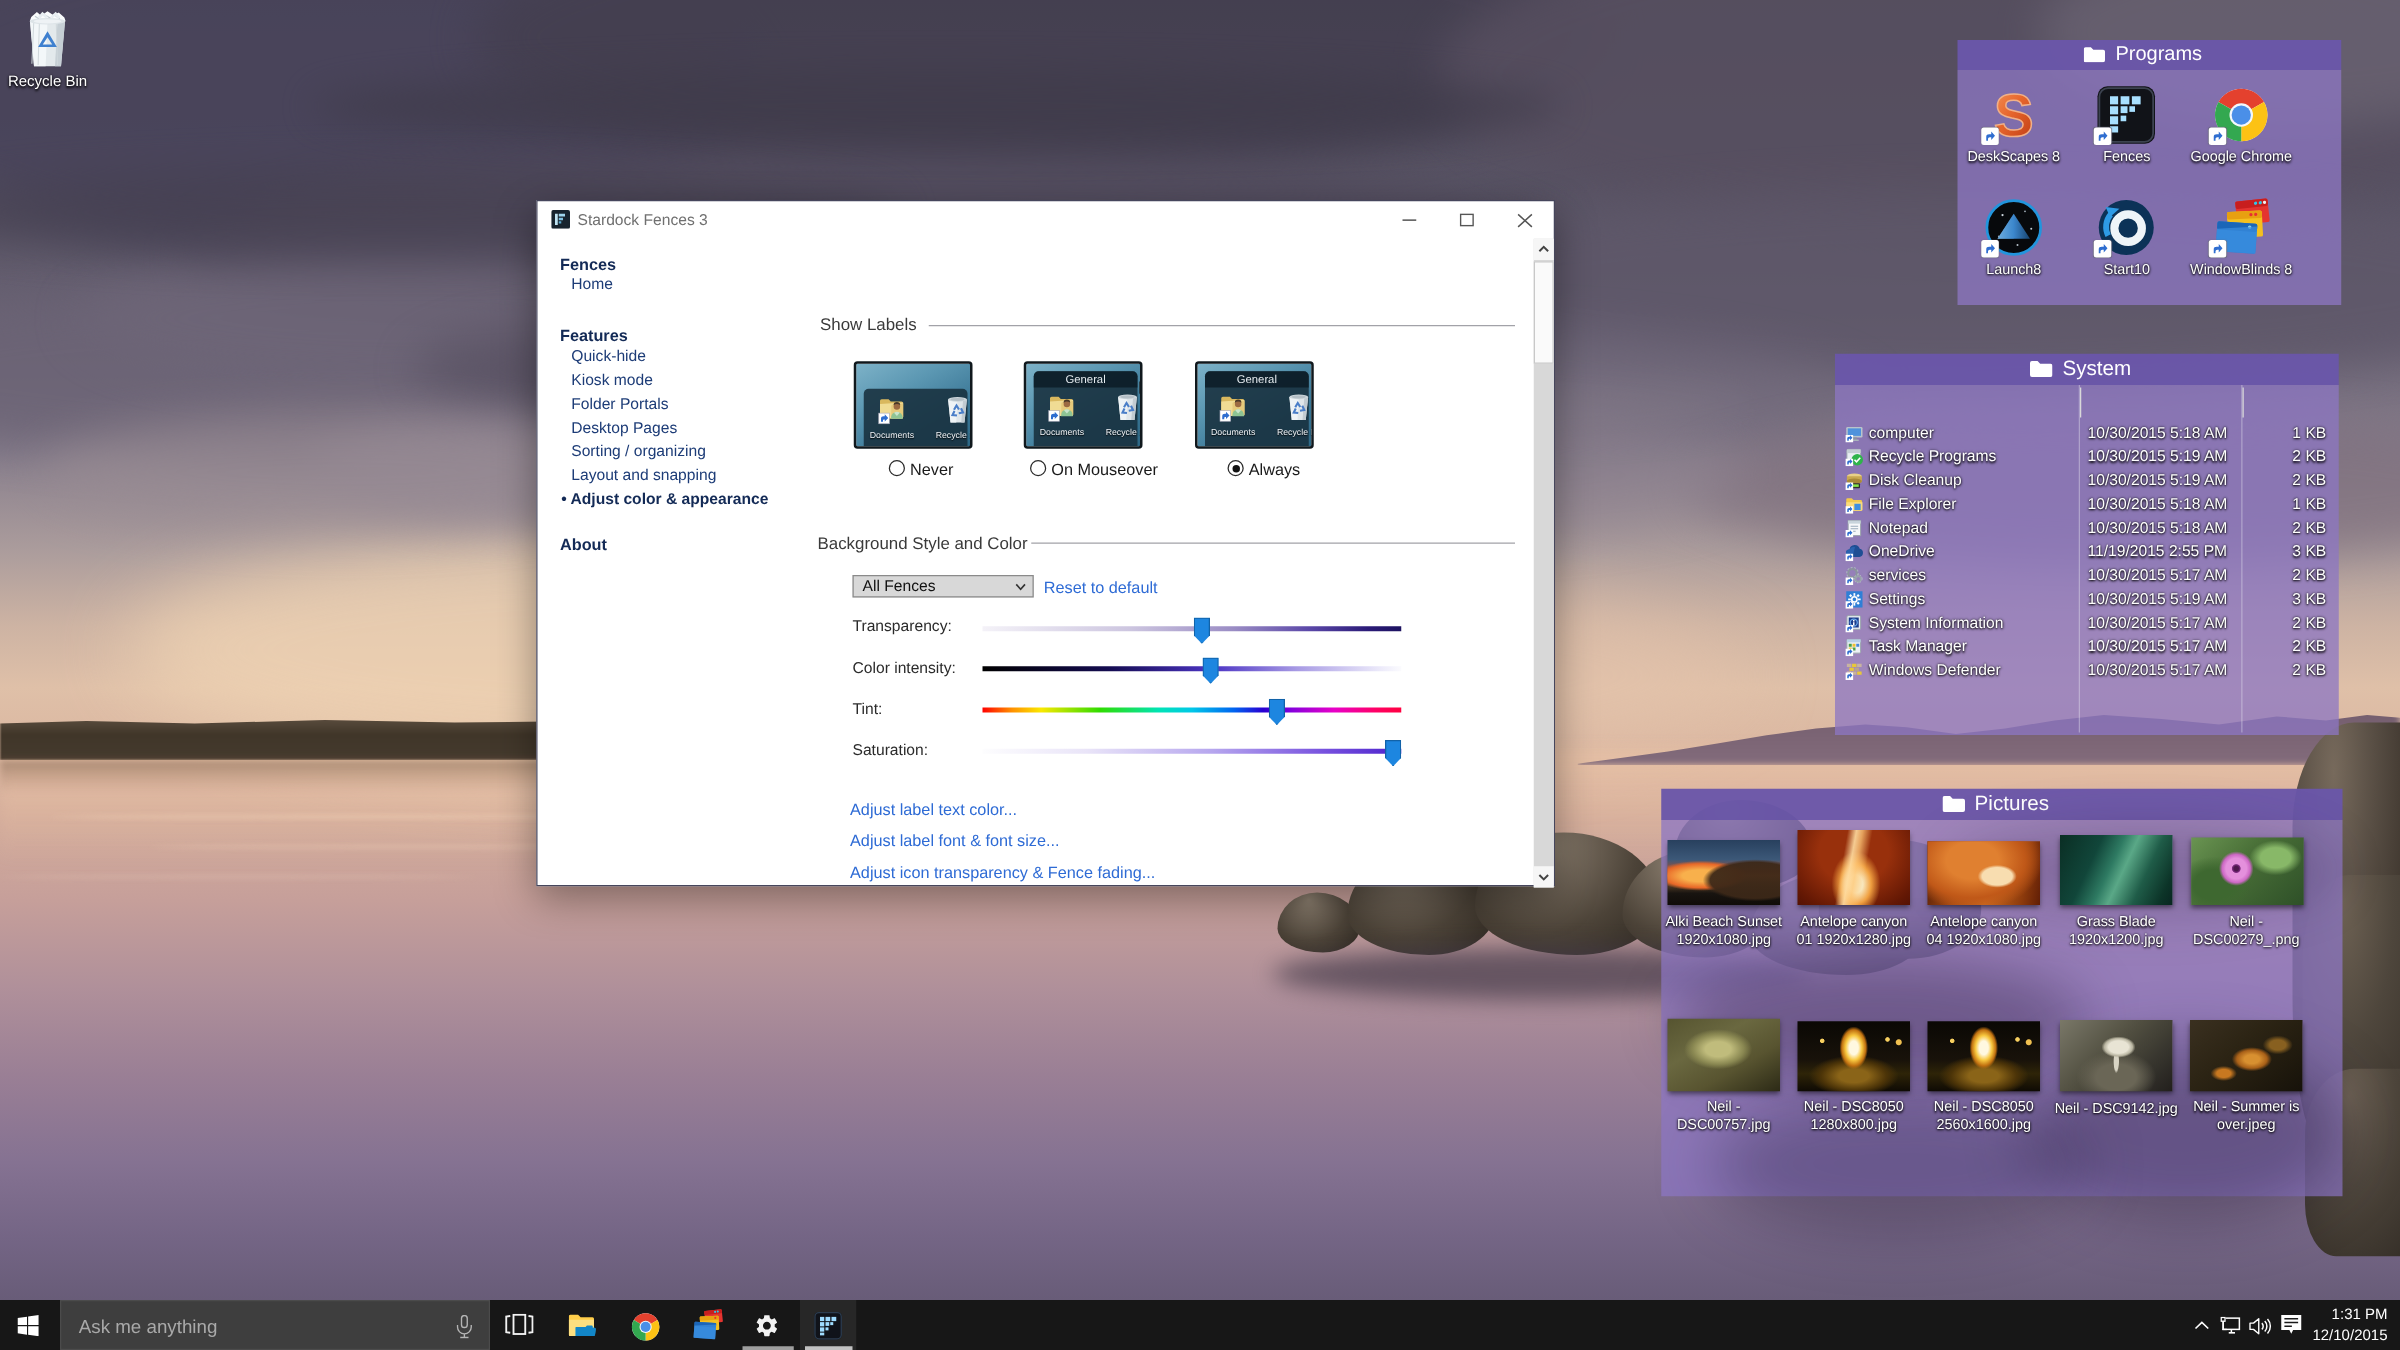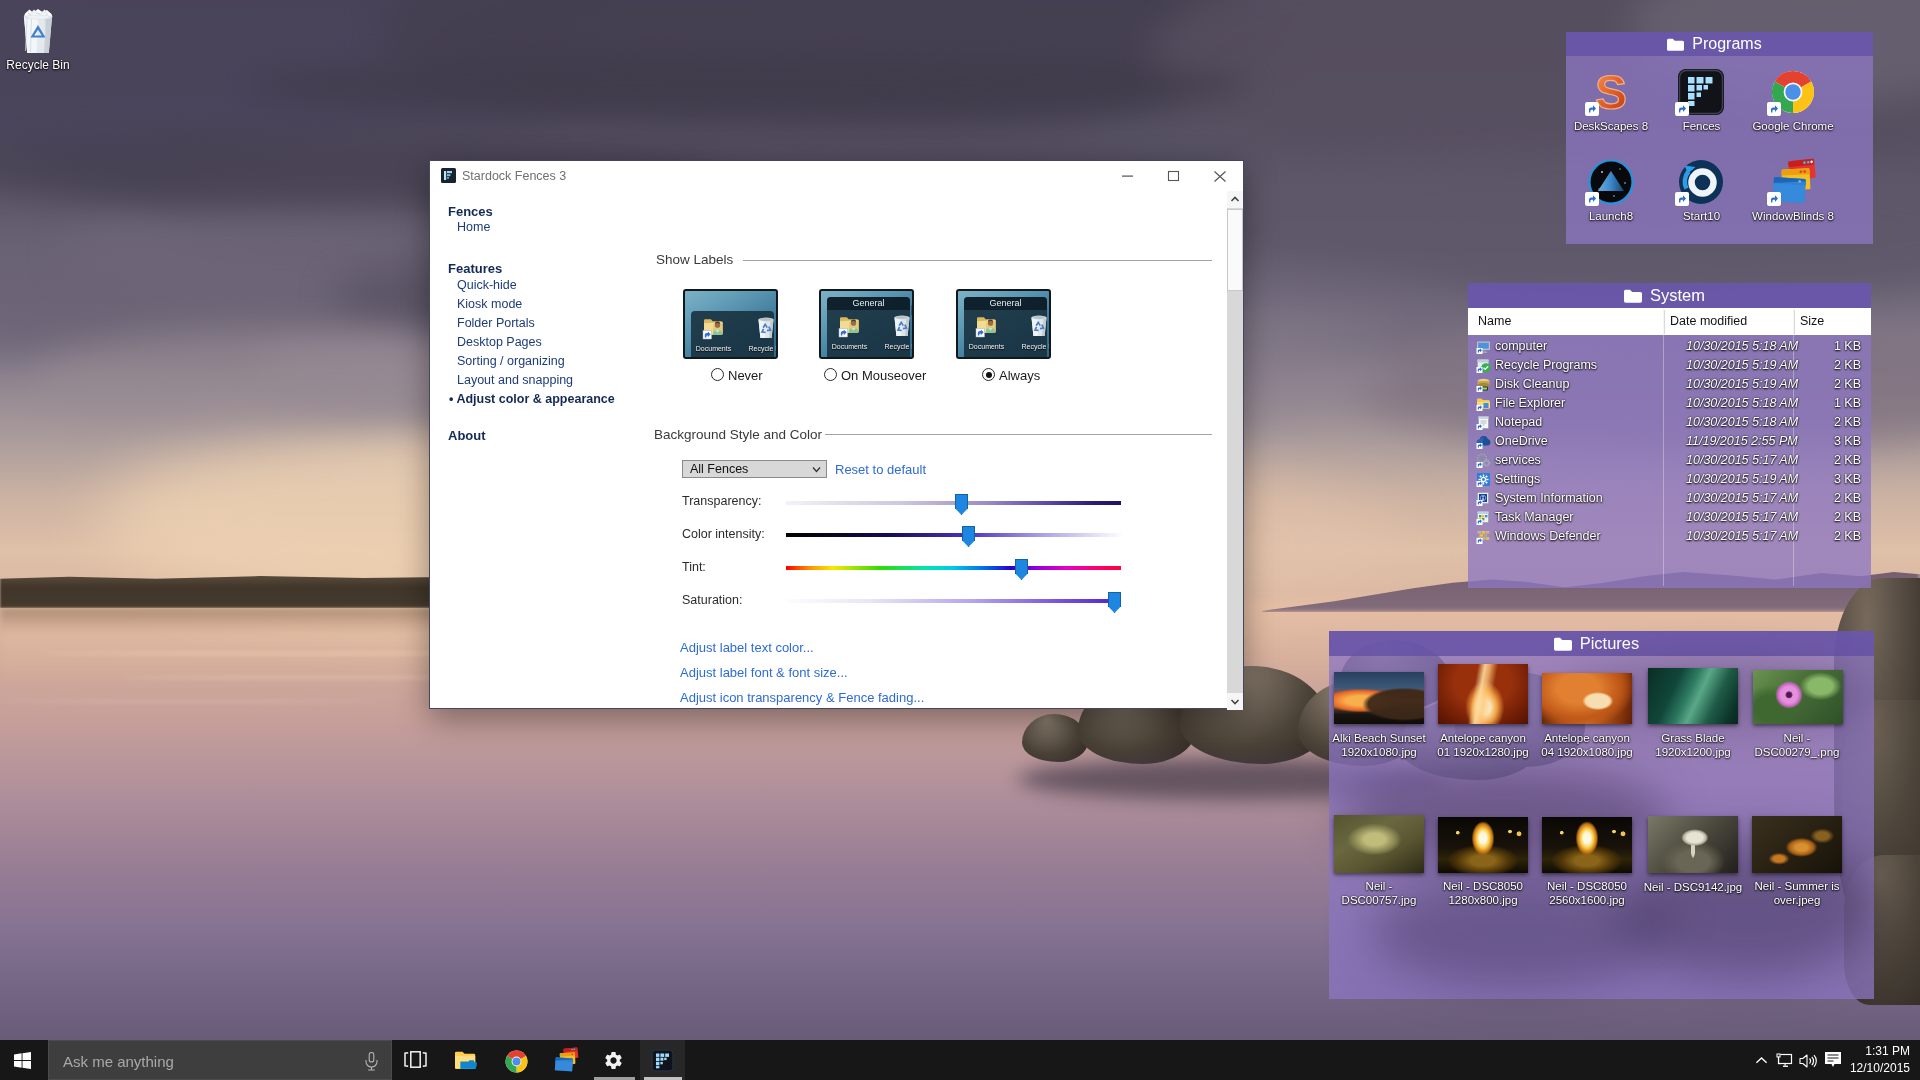--- a/index.html
+++ b/index.html
@@ -66,21 +66,21 @@
 .fhead svg { vertical-align:-2px; margin-right:8px; }
 .fbody { position:absolute; left:0; top:24px; width:100%; bottom:0; background:rgba(140,118,194,.76); }
 .plabel { position:absolute; color:#fff; font-size:11.5px; line-height:14px; text-align:center;
   text-shadow:0 1px 2px #000, 0 0 2px rgba(0,0,0,.85); }
 .appico { position:absolute; width:48px; height:48px; }
 .scut { position:absolute; left:-2px; bottom:-2px; width:14px; height:14px; background:#fff; border-radius:2px; box-shadow:0 0 1px #667; }
 .scut svg { position:absolute; left:2px; top:2px; }
 .srow { position:absolute; left:0; width:100%; height:19px; color:#fff; font-size:12.5px; line-height:19px;
   text-shadow:0 1px 2px #000, 0 0 2px rgba(0,0,0,.8); }
 .srow .c1 { position:absolute; left:27px; }
-.srow .c2 { position:absolute; left:218px;font-style:italic; }
+.srow .c2 { position:absolute; left:202px; }
 .srow .c3 { position:absolute; right:10px; text-align:right; }
 .sico { position:absolute; left:8px; top:2px; width:15px; height:15px; }
 #syshdr { position:absolute; left:0; top:25px; width:100%; height:27px; background:#fff; font-size:12.5px; color:#111; }
 #syshdr span { position:absolute; top:6px; }
 .thumb { position:absolute; box-shadow:0 2px 4px rgba(0,0,0,.5); }
 
 #taskbar { position:absolute; left:0; top:1040px; width:1920px; height:40px; background:#171717; }
 #search { position:absolute; left:48px; top:0px; width:344px; height:40px; background:#3e3e3e; border:1px solid #4b4b4b; }
 #search span { position:absolute; left:14px; top:12px; font-size:15px; color:#a9a9a9; }
 .ticon { position:absolute; top:6px; width:28px; height:28px; }
@@ -253,25 +253,20 @@
       </div>
     <div class="plabel" style="left:182px;top:153px;width:90px">WindowBlinds 8</div>
   </div>
 </div>
 
 <div class="fence" id="fsys" style="left:1468px;top:283px;width:403px;height:305px">
   <div class="fhead" style="height:25px;line-height:25px;font-size:16.5px"><svg width="18" height="14" viewBox="0 0 17 13">
         <path d="M0 2.2 Q0 .7 1.5 .7 h4.2 l2 2 h7.8 q1.5 0 1.5 1.5 v7 q0 1.6-1.5 1.6 h-14 Q0 12.8 0 11.3 Z" fill="#fff"></path>
       </svg>System</div>
   <div class="fbody" style="top:25px"></div>
-  <div id="syshdr">
-      <span style="left:10px">Name</span>
-      <span style="left:202px">Date modified</span>
-      <span style="left:332px">Size</span>
-    </div>
   <div style="position:absolute;left:195px;top:25px;width:1px;bottom:2px;background:rgba(230,230,240,.4)"></div>
   <div style="position:absolute;left:325px;top:25px;width:1px;bottom:2px;background:rgba(230,230,240,.4)"></div>
   <div style="position:absolute;left:195.5px;top:27px;width:1px;height:24px;background:#d9d9d9"></div>
   <div style="position:absolute;left:325.5px;top:27px;width:1px;height:24px;background:#d9d9d9"></div>
   <div class="srow" style="top:54px">
       <svg class="sico" viewBox="0 0 15 15">
         <rect x="1" y="2.5" width="13" height="8.5" rx="1" fill="#b9c4cc"></rect>
         <rect x="2.2" y="3.7" width="10.6" height="6" fill="#4f92dc"></rect>
         <rect x="5.5" y="11" width="4" height="1.6" fill="#8a949c"></rect>
         <rect x="4" y="12.6" width="7" height="1.2" fill="#aab4bc"></rect>
@@ -422,21 +417,21 @@
         </g>
         <rect x="0.5" y="9" width="6" height="6" fill="#fff"></rect>
         <path d="M1.8 13.5 V11.6 Q1.8 10.4 3.2 10.4 H4 V9.2 L6 11.2 L4 13.2 V12 H3.4 Q3 12 3 12.6 V13.5 Z" fill="#2f6ed0"></path>
       </svg>
       <span class="c1">Windows Defender</span>
       <span class="c2">10/30/2015 5:17 AM</span>
       <span class="c3">2 KB</span>
     </div>
 </div>
 
-<div class="fence" id="fpic" style="left:1329px;top:631px;width:545px;height:368px">
+<div class="fence" id="fpic" style="left:1329px;top:631px;width:545px;height:326px">
   <div class="fhead" style="height:25px;line-height:25px;font-size:16.5px"><svg width="18" height="14" viewBox="0 0 17 13">
         <path d="M0 2.2 Q0 .7 1.5 .7 h4.2 l2 2 h7.8 q1.5 0 1.5 1.5 v7 q0 1.6-1.5 1.6 h-14 Q0 12.8 0 11.3 Z" fill="#fff"></path>
       </svg>Pictures</div>
   <div class="fbody" style="top:25px">
     <div style="position:absolute;left:230px;top:5px;width:310px;height:70px;background:rgba(40,28,62,.22);filter:blur(20px);border-radius:50%"></div>
     <div style="position:absolute;left:10px;top:110px;width:330px;height:100px;background:rgba(30,20,44,.32);filter:blur(22px);border-radius:50%"></div>
     <div style="position:absolute;left:290px;top:180px;width:260px;height:140px;background:rgba(30,22,46,.36);filter:blur(24px);border-radius:50%"></div>
     <div style="position:absolute;left:40px;top:220px;width:300px;height:110px;background:rgba(28,20,44,.3);filter:blur(24px);border-radius:50%"></div>
   </div>
   <div class="thumb" style="left:5px;top:41px;width:90px;height:52px;background:

